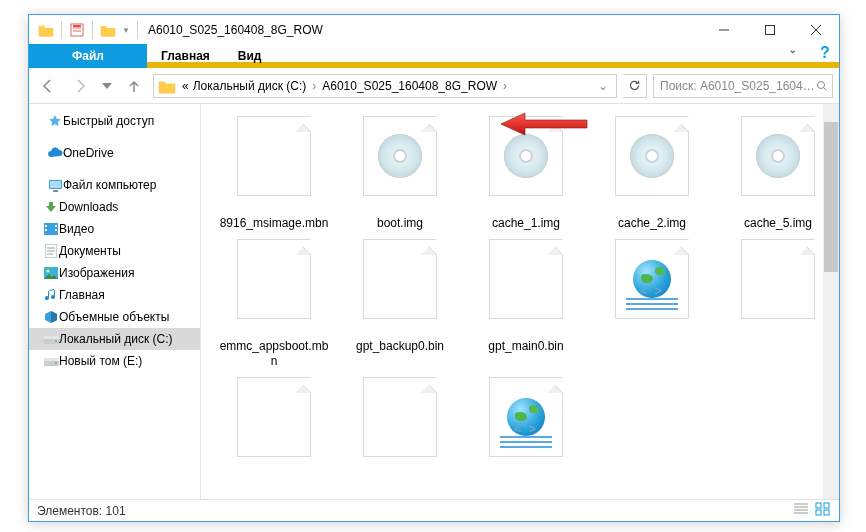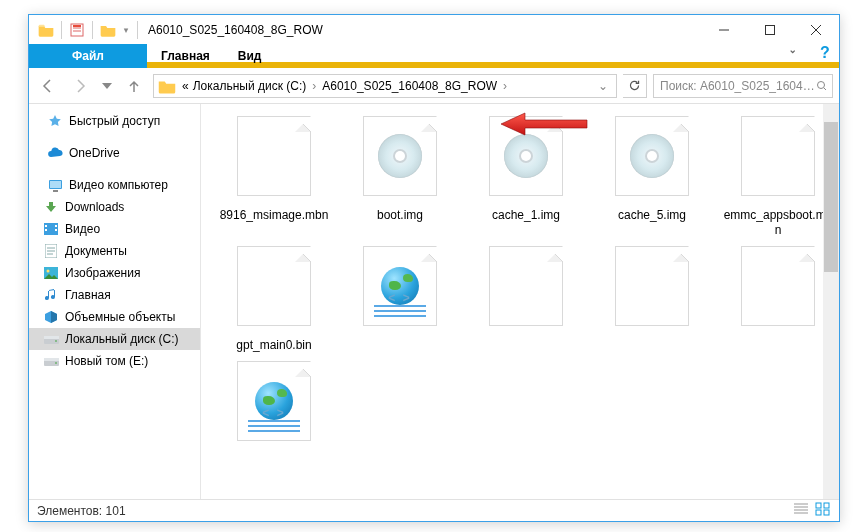--- a/index.html
+++ b/index.html
@@ -27,32 +27,32 @@
   .addr { flex: 1; height: 24px; border: 1px solid #cfcfcf; display: flex; align-items: center; padding: 0 4px; font-size: 12px; position: relative; }
   .addr .folder-mini { width: 18px; height: 16px; margin-right: 4px; }
   .crumb { padding: 0 2px; color: #000; }
   .crumb-sep { color: #888; padding: 0 4px; }
   .refresh { width: 24px; height: 24px; border: 1px solid #cfcfcf; border-left: 0; display: flex; align-items: center; justify-content: center; color: #555; }
   .search { width: 180px; height: 24px; border: 1px solid #cfcfcf; padding: 0 6px; font-size: 12px; color: #888; display: flex; align-items: center; }
   .search span { overflow: hidden; text-overflow: ellipsis; white-space: nowrap; }
   
   .split { flex: 1; display: flex; min-height: 0; }
   .sidebar { width: 172px; border-right: 1px solid #e6e6e6; overflow-y: auto; padding: 6px 0; }
-  .sb-item { display: flex; align-items: center; height: 22px; font-size: 12px; padding-left: 18px; gap: 6px; white-space: nowrap; overflow: hidden; }
+  .sb-item { display: flex; align-items: center; height: 22px; font-size: 12px; padding-left: 18px; gap: 0; white-space: nowrap; overflow: hidden; }
   .sb-item.sel { background: #d9d9d9; }
   .sb-item.indent { padding-left: 14px; }
   .sb-icon { width: 16px; height: 14px; flex-shrink: 0; display: flex; align-items: center; justify-content: center; }
   .sb-sep { height: 10px; }
   
   .content { flex: 1; overflow: auto; padding: 12px 6px 0 14px; position: relative; }
   .grid { display: grid; grid-template-columns: repeat(5, 118px); gap: 8px 8px; }
   .file { display: flex; flex-direction: column; align-items: center; width: 118px; }
   .thumb { width: 74px; height: 80px; border: 1px solid #d9d9d9; background: #fff; position: relative; display: flex; align-items: center; justify-content: center; }
   .thumb::after { content: ""; position: absolute; top: -1px; right: -1px; width: 16px; height: 16px; background: linear-gradient(135deg, #fff 48%, #d9d9d9 50%, #f0f0f0 52%); clip-path: polygon(0 0, 100% 100%, 0 100%); transform: scaleX(-1); }
-  .fname { font-size: 12px; text-align: center; margin-top: 12px; max-width: 110px; word-break: break-word; line-height: 1.25; color: #000; }
+  .fname { font-size: 12px; text-align: center; margin-top: 20px; max-width: 110px; word-break: break-word; line-height: 1.25; color: #000; }
   
   .status { height: 22px; border-top: 1px solid #e1e1e1; display: flex; align-items: center; font-size: 12px; padding: 0 8px; color: #333; }
   .status .right { margin-left: auto; display: flex; gap: 6px; color: #999; }
   
   .arrow-anno { position: absolute; left: 470px; top: 96px; pointer-events: none; }
   
   .disc { width: 44px; height: 44px; border-radius: 50%; background: radial-gradient(circle at 50% 50%, #fff 0 10%, #f3f3f3 11% 14%, #e8f3f7 15%, #d7eaef 45%, #c6d9de 70%, #b7c9ce 100%); box-shadow: inset 0 0 1px rgba(0,0,0,.25); position: relative; }
   .disc::after { content: ""; position: absolute; left: 50%; top: 50%; width: 10px; height: 10px; margin: -5px 0 0 -5px; border-radius: 50%; background: #fff; box-shadow: 0 0 0 2px #ccd4d8; }
   .globe { width: 38px; height: 38px; border-radius: 50%; background: radial-gradient(circle at 35% 30%, #9fe4ff, #2aa3dd 55%, #0e6faa); position: relative; }
   .globe::before { content: ""; position: absolute; left: 8px; top: 14px; width: 12px; height: 9px; background: #4fb54a; border-radius: 40% 60% 50% 50%; }
@@ -191,21 +191,21 @@
       </div>
       <div class="sb-sep"></div>
       <div class="sb-item">
         <span class="sb-icon">
             <svg width="15" height="13">
               <rect x="1" y="1" width="13" height="9" rx="1" fill="#3c9fe0"></rect>
               <rect x="2" y="2" width="11" height="7" fill="#aedcf7"></rect>
               <rect x="5" y="11" width="5" height="2" fill="#888"></rect>
             </svg>
           </span>
-        <span>Видео компьютер</span>
+        <span>Файл компьютер</span>
       </div>
       <div id="sb-items">
           <div class="sb-item indent">
             <span class="sb-icon">
               <svg width="14" height="12">
                 <path fill="#5aa652" d="M7 11 2 5h3V1h4v4h3z"></path>
               </svg>
             </span>
             <span>Downloads</span>
           </div>
@@ -295,25 +295,35 @@
           <div class="file">
             <div class="thumb ">
               <div class="disc"></div>
             </div>
             <div class="fname">cache_1.img</div>
           </div>
           <div class="file">
             <div class="thumb ">
               <div class="disc"></div>
             </div>
+            <div class="fname">cache_2.img</div>
+          </div>
+          <div class="file">
+            <div class="thumb ">
+              <div class="disc"></div>
+            </div>
             <div class="fname">cache_5.img</div>
           </div>
           <div class="file">
             <div class="thumb "></div>
             <div class="fname">emmc_appsboot.mbn</div>
+          </div>
+          <div class="file">
+            <div class="thumb "></div>
+            <div class="fname">gpt_backup0.bin</div>
           </div>
           <div class="file">
             <div class="thumb "></div>
             <div class="fname">gpt_main0.bin</div>
           </div>
           <div class="file">
             <div class="thumb html-thumb">
               <div class="globe"></div>
               <div class="tag">&lt; &gt;</div>
               <div class="bars">

